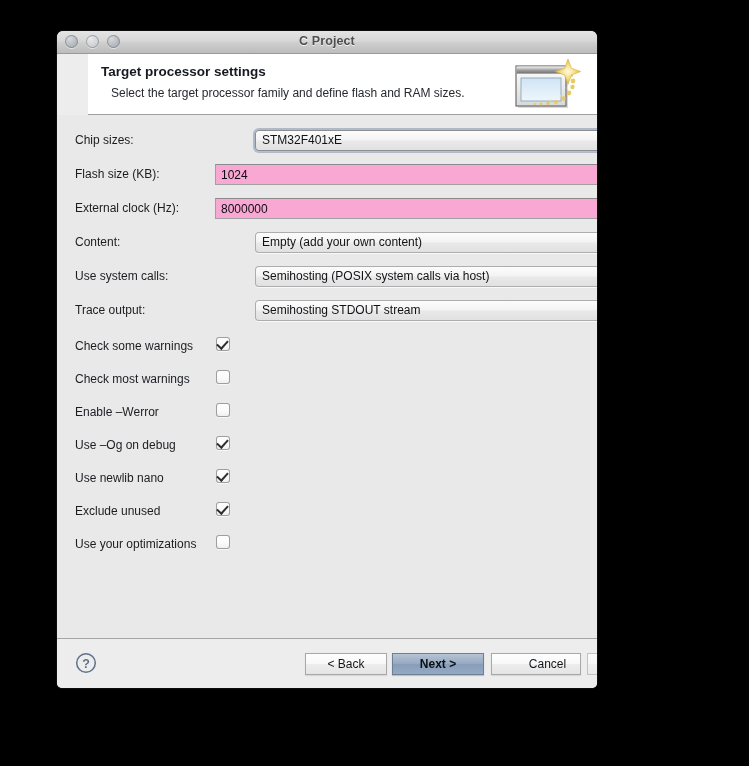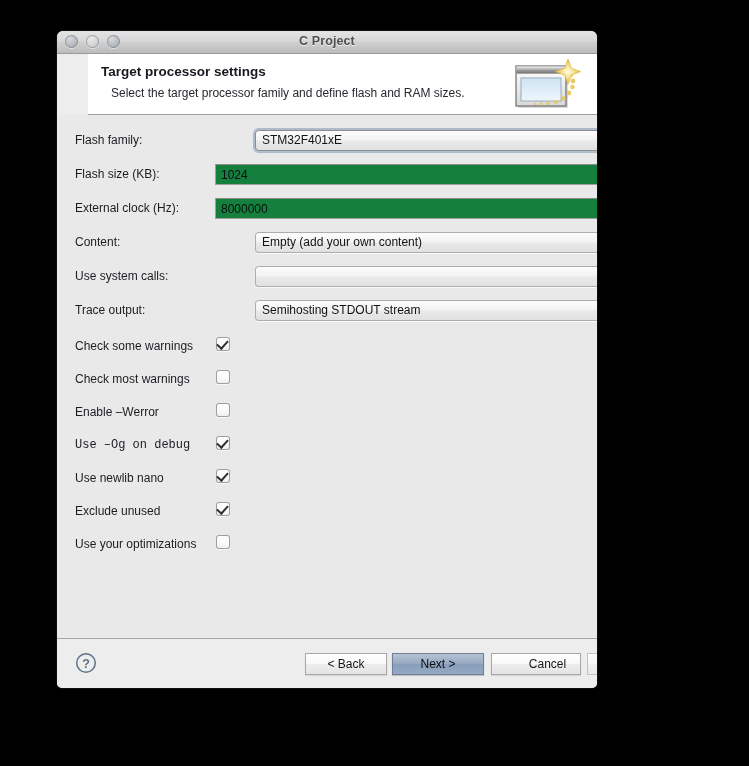--- a/index.html
+++ b/index.html
@@ -163,21 +163,21 @@
   .combo.focused {
     box-shadow: inset 0 0 0 1px #8e8e8e, 0 0 0 2px rgba(125,145,175,0.55), 0 1px 0 rgba(255,255,255,0.7);
   }
 
   
   .textfield {
     position: absolute;
     left: 158px;
     width: 455px;
     height: 21px;
-    background: #15803d;
+    background: #f9a8d4;
     border: 1px solid #a0a0a0;
     border-top-color: #8b8b8b;
     box-sizing: border-box;
   }
   .textfield .tval {
     position: absolute;
     left: 5px;
     top: 3px;
     font-size: 12px;
     color: #0c0d10;
@@ -245,21 +245,21 @@
     text-align: center;
     font-size: 12px;
     color: #131619;
     line-height: 22px;
     white-space: nowrap;
   }
   .btn.default {
     background: linear-gradient(to bottom, #b9c6d6 0%, #98abc2 47%, #879dba 53%, #97abc3 100%);
     box-shadow: inset 0 0 0 1px #6d7f95, 0 1px 1px rgba(0,0,0,0.18);
     color: #0b0e12;
-    font-weight: normal;
+    font-weight: bold;
   }
   .btn.disabled {
     color: #a7a7a7;
     background: linear-gradient(to bottom, #fbfbfb 0%, #f6f6f6 48%, #efefef 52%, #e9e9e9 100%);
     box-shadow: inset 0 0 0 1px #c2c2c2;
   }
 </style>
 </head>
 <body>
 
@@ -327,21 +327,21 @@
         </g>
 
         <path d="M63 4 L66.4 13.2 L75.6 16.6 L66.4 20 L63 29.2 L59.6 20 L50.4 16.6 L59.6 13.2 Z" fill="url(#sparkgrad)" stroke="#d9b63c" stroke-width="0.7"></path>
       </svg>
     </div>
   </div>
 
   <div id="content">
 
     <div class="row" style="top:15px;">
-      <div class="lbl">Flash family:</div>
+      <div class="lbl">Chip sizes:</div>
       <div class="combo focused" style="top:0;">
         <div class="ctext">STM32F401xE</div>
         <div class="stepper">
             <i class="up"></i>
             <i class="down"></i>
           </div>
       </div>
     </div>
 
     <div class="row" style="top:49px;">
@@ -365,20 +365,21 @@
         <div class="stepper">
             <i class="up"></i>
             <i class="down"></i>
           </div>
       </div>
     </div>
 
     <div class="row" style="top:151px;">
       <div class="lbl">Use system calls:</div>
       <div class="combo" style="top:0;">
+        <div class="ctext">Semihosting (POSIX system calls via host)</div>
         <div class="stepper">
             <i class="up"></i>
             <i class="down"></i>
           </div>
       </div>
     </div>
 
     <div class="row" style="top:185px;">
       <div class="lbl">Trace output:</div>
       <div class="combo" style="top:0;">
@@ -395,21 +396,21 @@
       <div class="cbox checked"></div>
     </div>
     <div class="cbrow" style="top:255px;">
       <div class="cblbl">Check most warnings</div>
       <div class="cbox"></div>
     </div>
     <div class="cbrow" style="top:288px;">
       <div class="cblbl">Enable –Werror</div>
       <div class="cbox"></div>
     </div>
-    <div class="cbrow" style="top:321px;font-family:Liberation Mono, monospace;">
+    <div class="cbrow" style="top:321px;">
       <div class="cblbl">Use –Og on debug</div>
       <div class="cbox checked"></div>
     </div>
     <div class="cbrow" style="top:354px;">
       <div class="cblbl">Use newlib nano</div>
       <div class="cbox checked"></div>
     </div>
     <div class="cbrow" style="top:387px;">
       <div class="cblbl">Exclude unused</div>
       <div class="cbox checked"></div>

